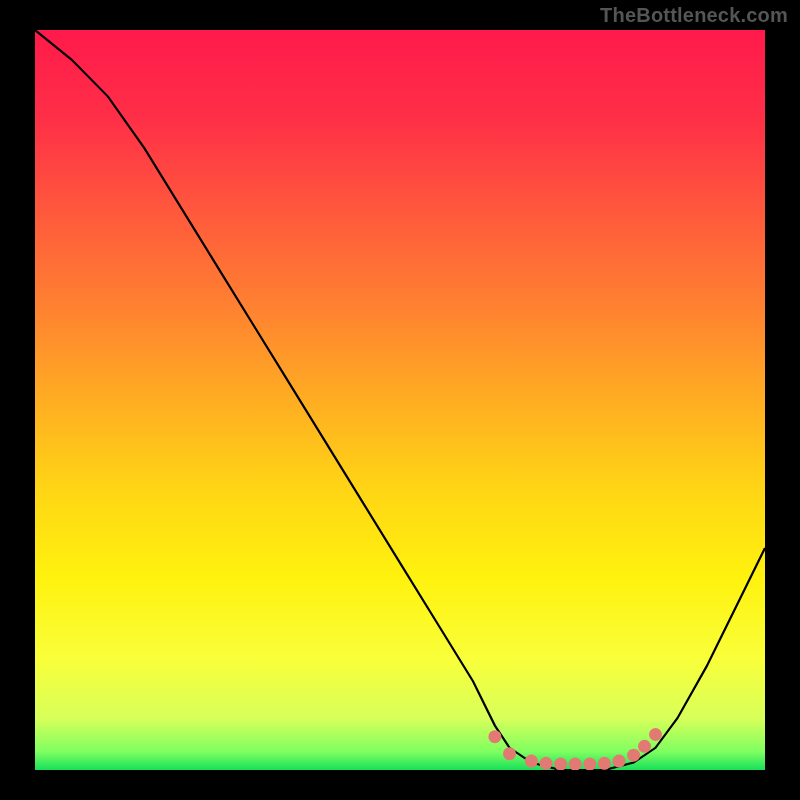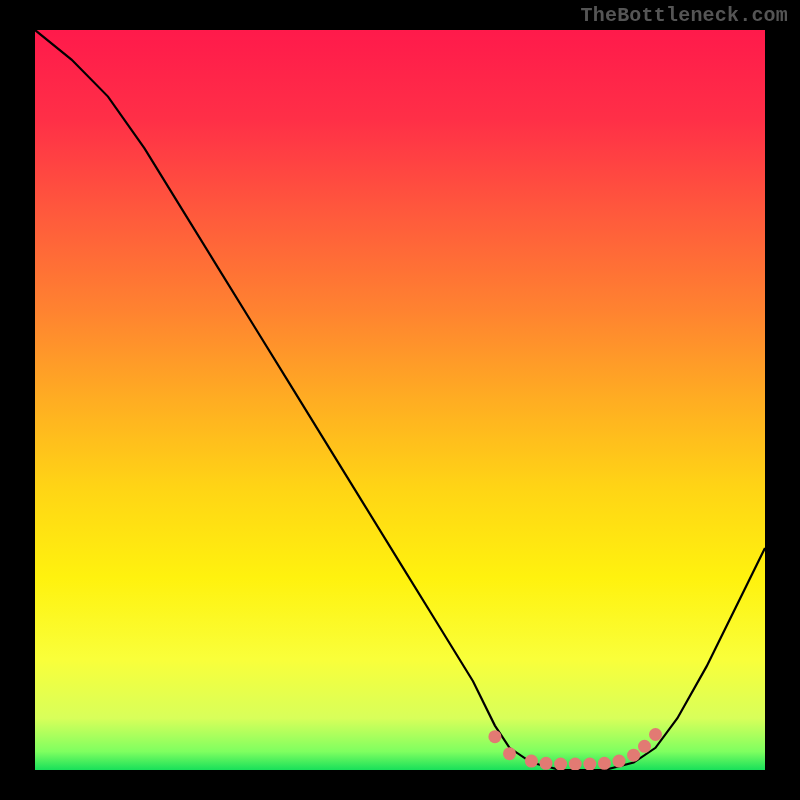--- a/index.html
+++ b/index.html
@@ -19,21 +19,20 @@
   }
   .attribution {
     position: absolute;
     top: 4px;
     right: 12px;
     color: #555;
     font-size: 20px;
     font-weight: bold;
     letter-spacing: 0.2px;
     z-index: 3;
-    font-family: Liberation Mono, monospace;
   }
   .plot-area {
     position: absolute;
     left: 35px;
     top: 30px;
     width: 730px;
     height: 740px;
     overflow: hidden;
   }
   .plot-area svg {

